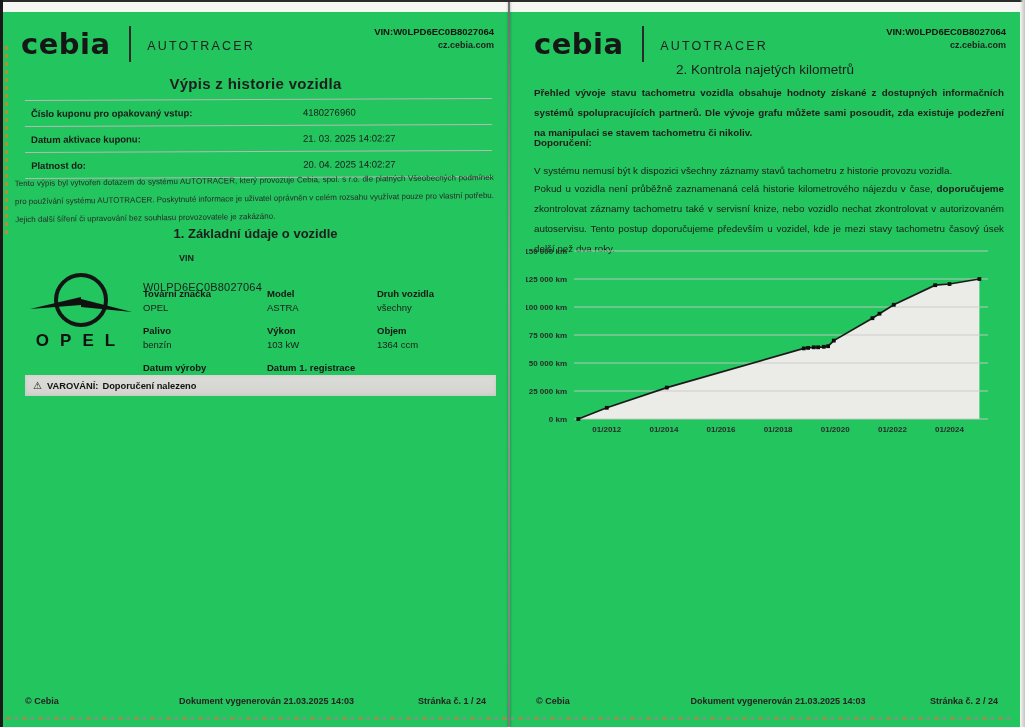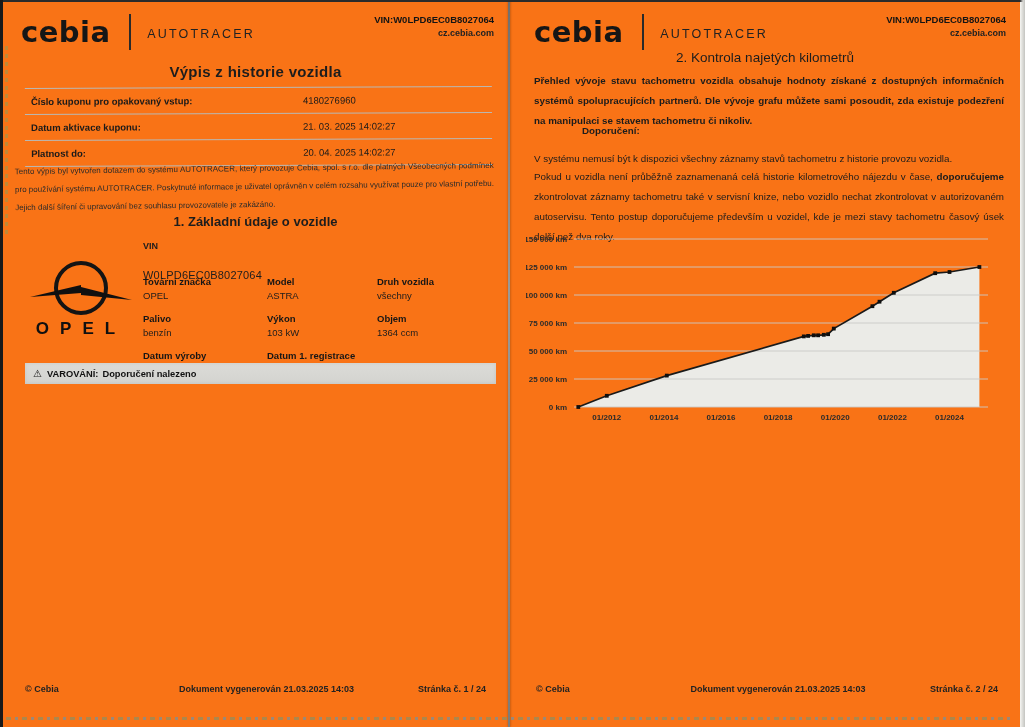--- a/index.html
+++ b/index.html
@@ -16,21 +16,21 @@
   .edge-left{position:absolute;left:0;top:0;width:3px;height:100%;background:#191919;}
   .edge-right{position:absolute;right:0;top:0;width:5px;height:100%;
     background:linear-gradient(90deg,rgba(0,0,0,0) 0,#d8d8d4 60%,#c4c4c0 100%);}
   .seam{position:absolute;left:508px;top:0;width:2px;height:100%;
     background:linear-gradient(180deg,#6f6f6f,#9a9a98 40%,#7c7c7a);box-shadow:1px 0 2px rgba(0,0,0,.18), -1px 0 2px rgba(0,0,0,.12);}
   .edge-bottom-dots{position:absolute;left:6px;top:717px;width:1004px;height:3px;opacity:.85;
     background:repeating-linear-gradient(90deg,#a08a55 0 5px,rgba(160,138,85,0) 5px 9px,#8c8c86 9px 12px,rgba(140,140,134,0) 12px 16px);}
   .edge-left-text{position:absolute;left:5px;top:46px;width:3px;height:190px;opacity:.9;
     background:repeating-linear-gradient(180deg,#bb8a3a 0 4px,rgba(187,138,58,0) 4px 8px);}
 
-  .page{position:absolute;top:0;bottom:0;background:#f97316;}
+  .page{position:absolute;top:12px;bottom:0;background:#22c55e;}
   .page1{left:3px;width:505px;}
   .page2{left:510px;width:510px;}
 
   
   .hdr{position:absolute;top:12px;left:18px;right:12px;height:44px;}
   .logo-wrap{position:absolute;left:0;top:2px;display:flex;align-items:center;}
   .cebia-logo{font-family:"DejaVu Sans", sans-serif;font-weight:700;font-size:29px;letter-spacing:.5px;color:#161616;line-height:1;}
   .logo-bar{width:2.5px;height:36px;background:#2a2a2a;margin:0 16px 0 18px;}
   .product-name{font-size:12.5px;letter-spacing:2.2px;color:#222;font-weight:400;padding-top:4px;}
   .hdr-right{position:absolute;right:2px;top:2px;text-align:right;}
@@ -42,21 +42,21 @@
   .coupon-table{position:absolute;top:87px;left:22px;right:16px;transform:rotate(-.25deg);}
   .coupon-row{display:flex;border-top:1px solid #b9b9b5;height:25px;align-items:center;}
   .coupon-row:last-child{border-bottom:1px solid #b9b9b5;}
   .coupon-label{width:272px;padding-left:6px;font-size:9.5px;font-weight:600;color:#1a1a1a;}
   .coupon-value{font-size:9.5px;color:#1a1a1a;}
   .disclaimer{position:absolute;top:160px;left:12px;right:14px;font-size:8px;line-height:2.25;color:#2a2a2a;
     text-align:justify;transform:rotate(-.75deg);}
   .sec1-heading{position:absolute;top:214px;left:0;right:0;text-align:center;font-size:13px;font-weight:700;}
   .opel-logo{position:absolute;left:26px;top:256px;width:104px;height:86px;}
   .vin-block{position:absolute;left:140px;top:241px;}
-  .vin-label{font-size:9px;font-weight:700;}
+  .vin-label{font-size:9px;font-weight:700;margin-left:36px;}
   .vin-value{font-size:11px;margin-top:18px;letter-spacing:.2px;}
   .fields-grid{position:absolute;left:140px;top:276px;width:350px;display:grid;
     grid-template-columns:124px 110px 116px;grid-row-gap:12px;}
   .field-label{font-size:9.5px;font-weight:700;color:#161616;}
   .field-value{font-size:9.5px;margin-top:3px;color:#1c1c1c;}
   .warning-bar{position:absolute;left:22px;right:12px;top:363px;height:21px;
     background:linear-gradient(180deg,#dcdcd8,#d3d3cf);display:flex;align-items:center;padding-left:8px;
     box-shadow:inset 0 0 4px rgba(0,0,0,.08);}
   .warning-icon{font-size:10px;margin-right:5px;line-height:1;}
   .warning-text{font-size:9.3px;font-weight:700;color:#111;}
@@ -65,21 +65,21 @@
   
   .ftr{position:absolute;top:684px;left:22px;right:16px;height:14px;font-size:9px;font-weight:600;color:#222;}
   .ftr-copy{position:absolute;left:0;top:0;}
   .ftr-gen{position:absolute;left:0;right:0;text-align:center;top:0;margin-left:16px;}
   .ftr-page{position:absolute;right:6px;top:0;}
 
   
   .p2-title{position:absolute;top:50px;left:0;right:0;text-align:center;font-size:13.5px;font-weight:400;}
   .p2-par{position:absolute;left:24px;right:16px;font-size:9.8px;line-height:2.05;text-align:justify;color:#1c1c1c;}
   .p2-intro{top:71px;font-weight:bold;}
-  .p2-reco-label{position:absolute;left:24px;top:125px;font-size:9.8px;font-weight:700;margin-left:48px;}
+  .p2-reco-label{position:absolute;left:24px;top:125px;font-size:9.8px;font-weight:700;}
   .p2-reco-line{position:absolute;left:24px;right:16px;top:149px;font-size:9.8px;}
   .p2-body{top:167px;}
   .chart-wrap{position:absolute;left:16px;top:227px;width:486px;height:202px;}
   .chart-wrap svg{width:100%;height:100%;}
   .ct{font-size:8px;font-weight:700;fill:#2b2b2b;font-family:"Liberation Sans",sans-serif;}
 </style>
 </head>
 <body>
 
 <div class="scan">

